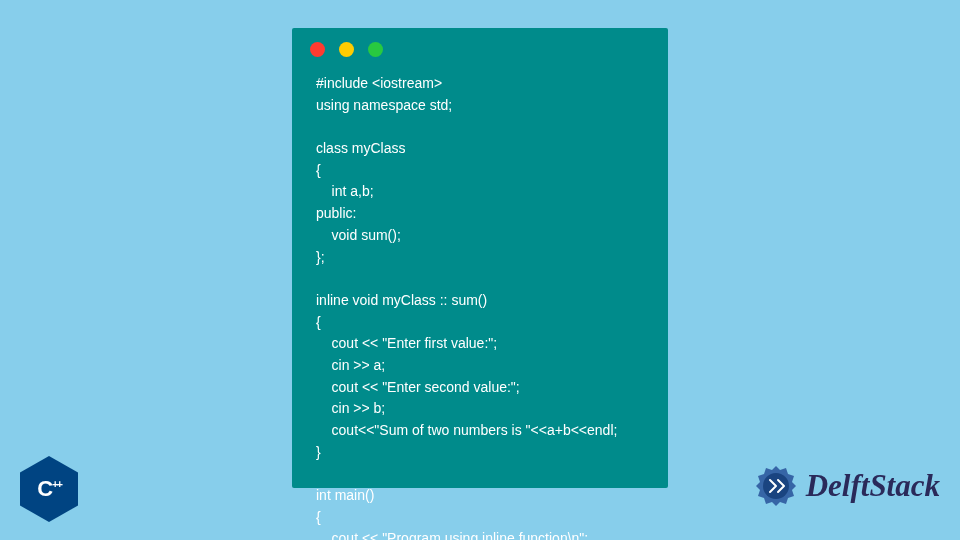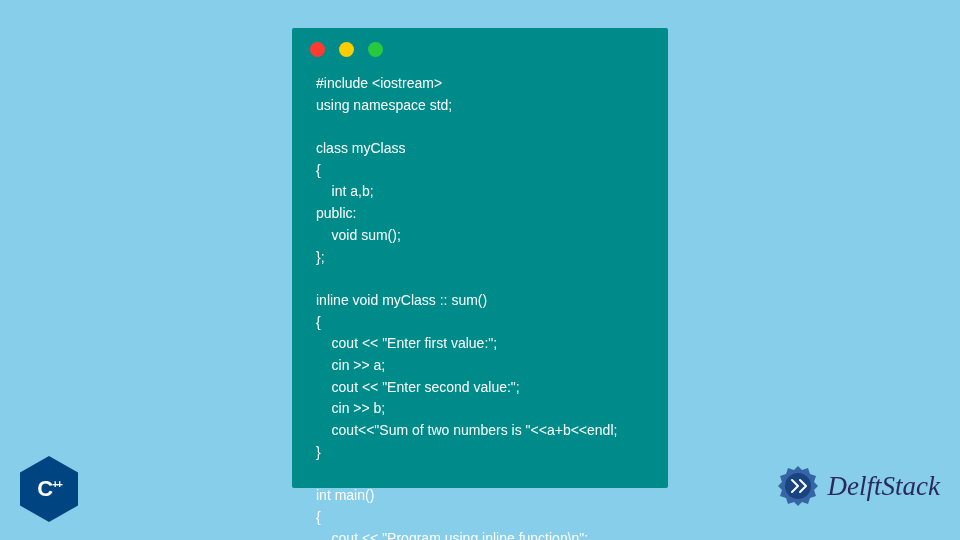--- a/index.html
+++ b/index.html
@@ -80,22 +80,22 @@
     .gear-wrap {
       width: 48px;
       height: 48px;
       position: relative;
     }
     .gear-svg {
       width: 48px;
       height: 48px;
     }
     .delftstack-text {
-      font-size: 27px;
-      font-weight: 400;
+      font-size: 31px;
+      font-weight: 700;
       color: #2a2a5a;
       font-style: italic;
       font-family: Georgia, serif;
     }
   </style>
 </head>
 <body>
 
 <div class="code-window">
   <div class="window-controls">

